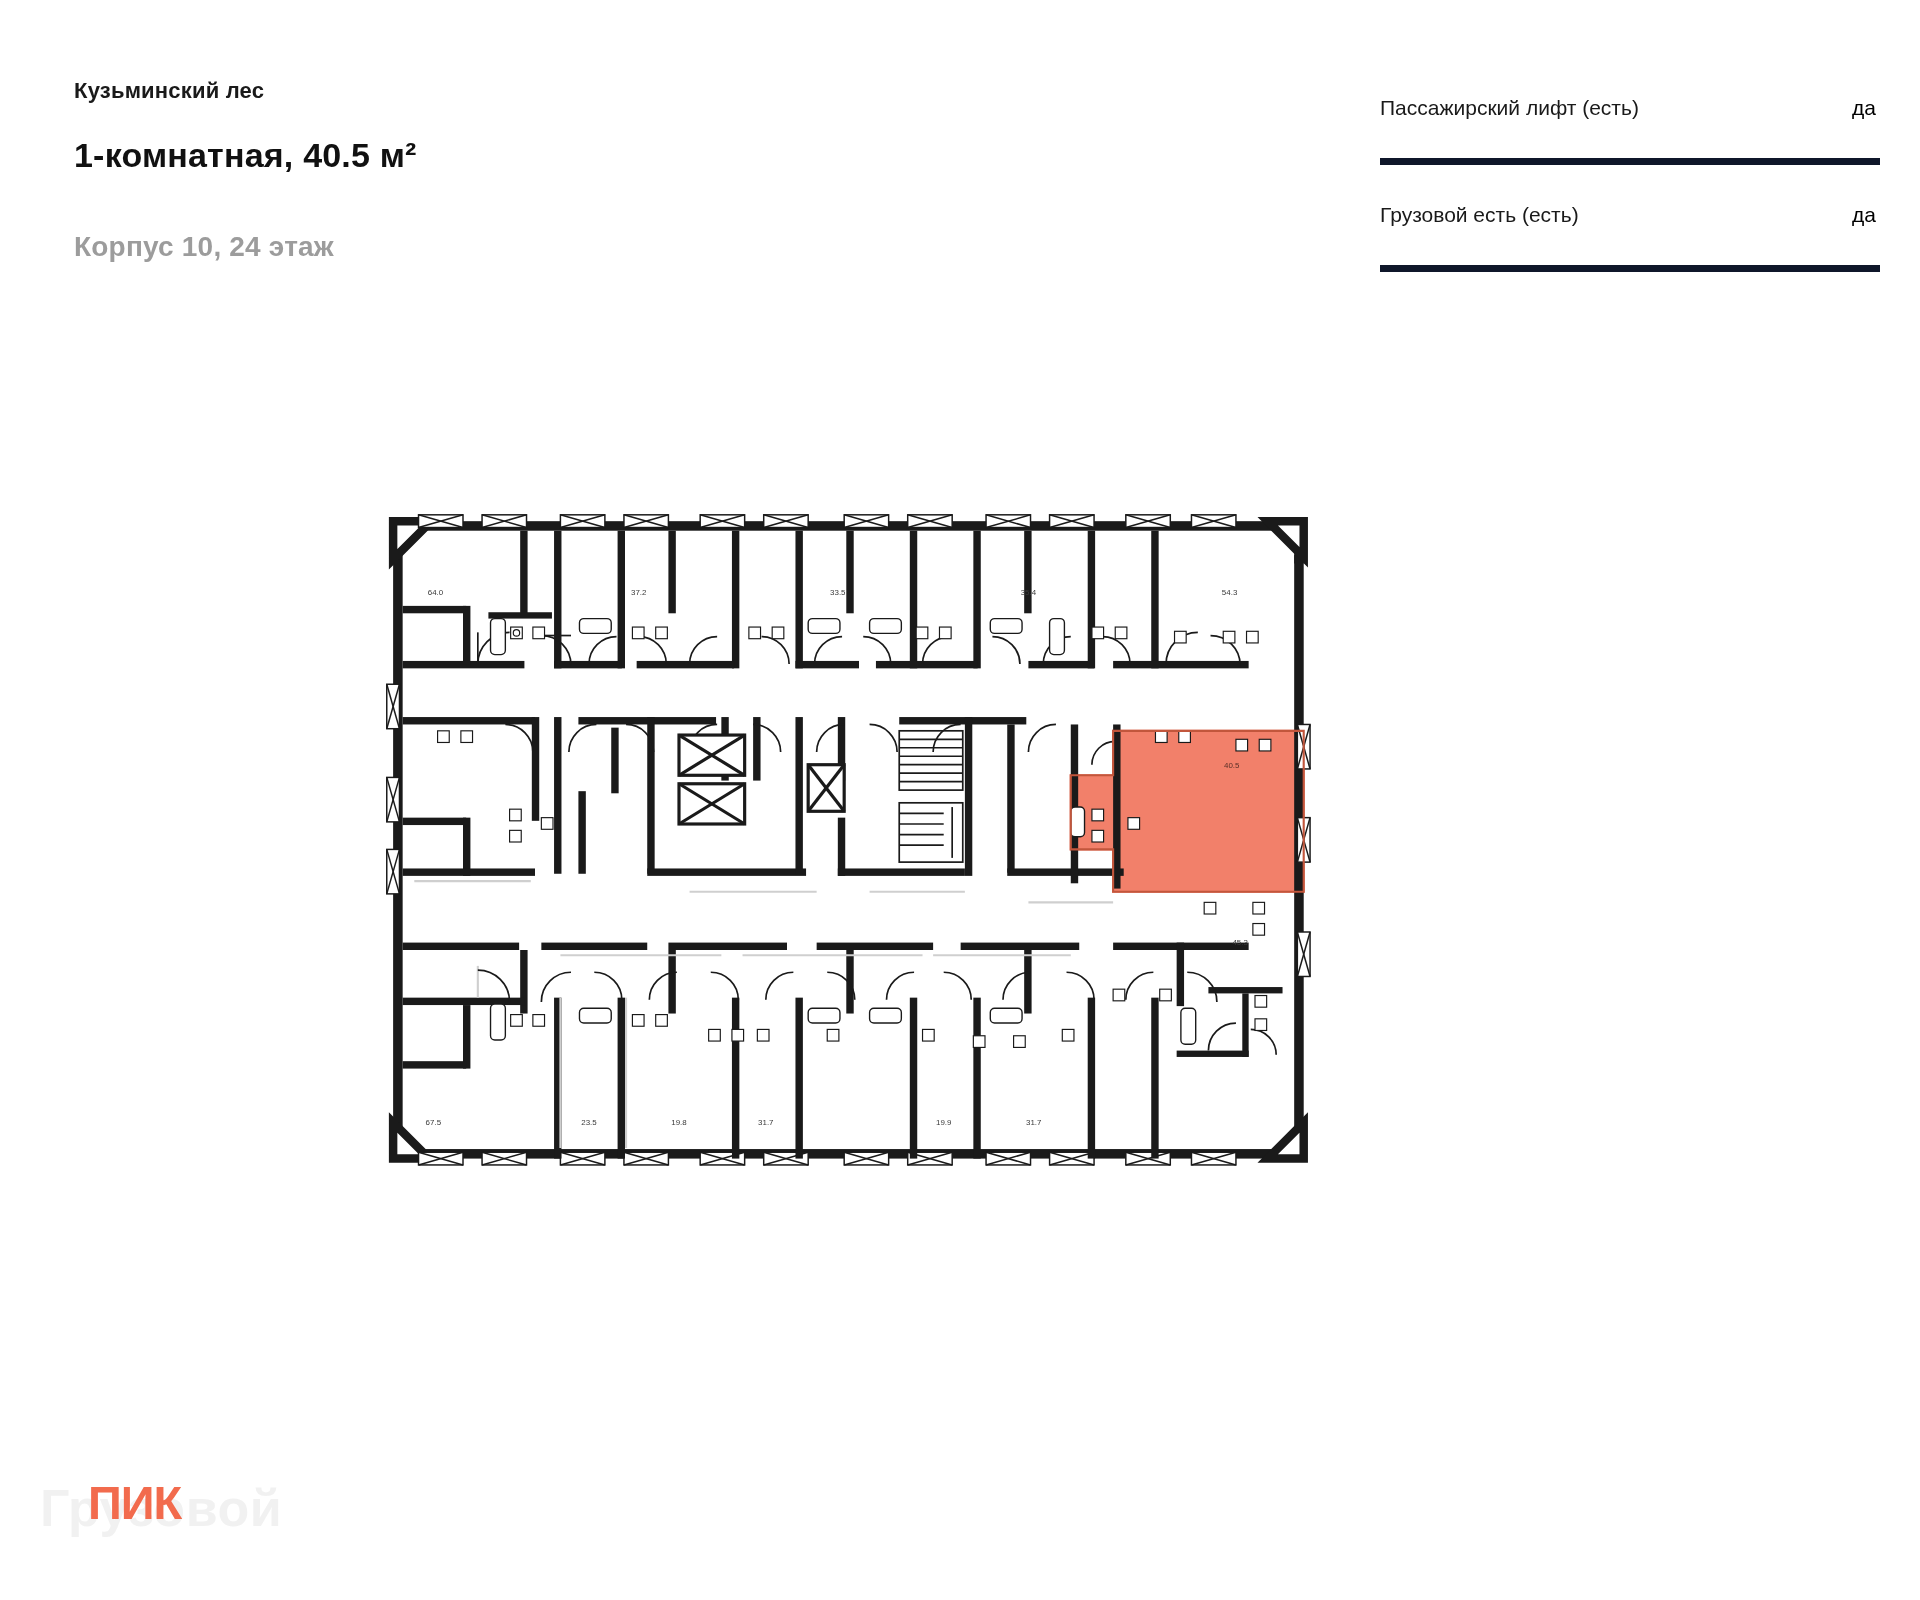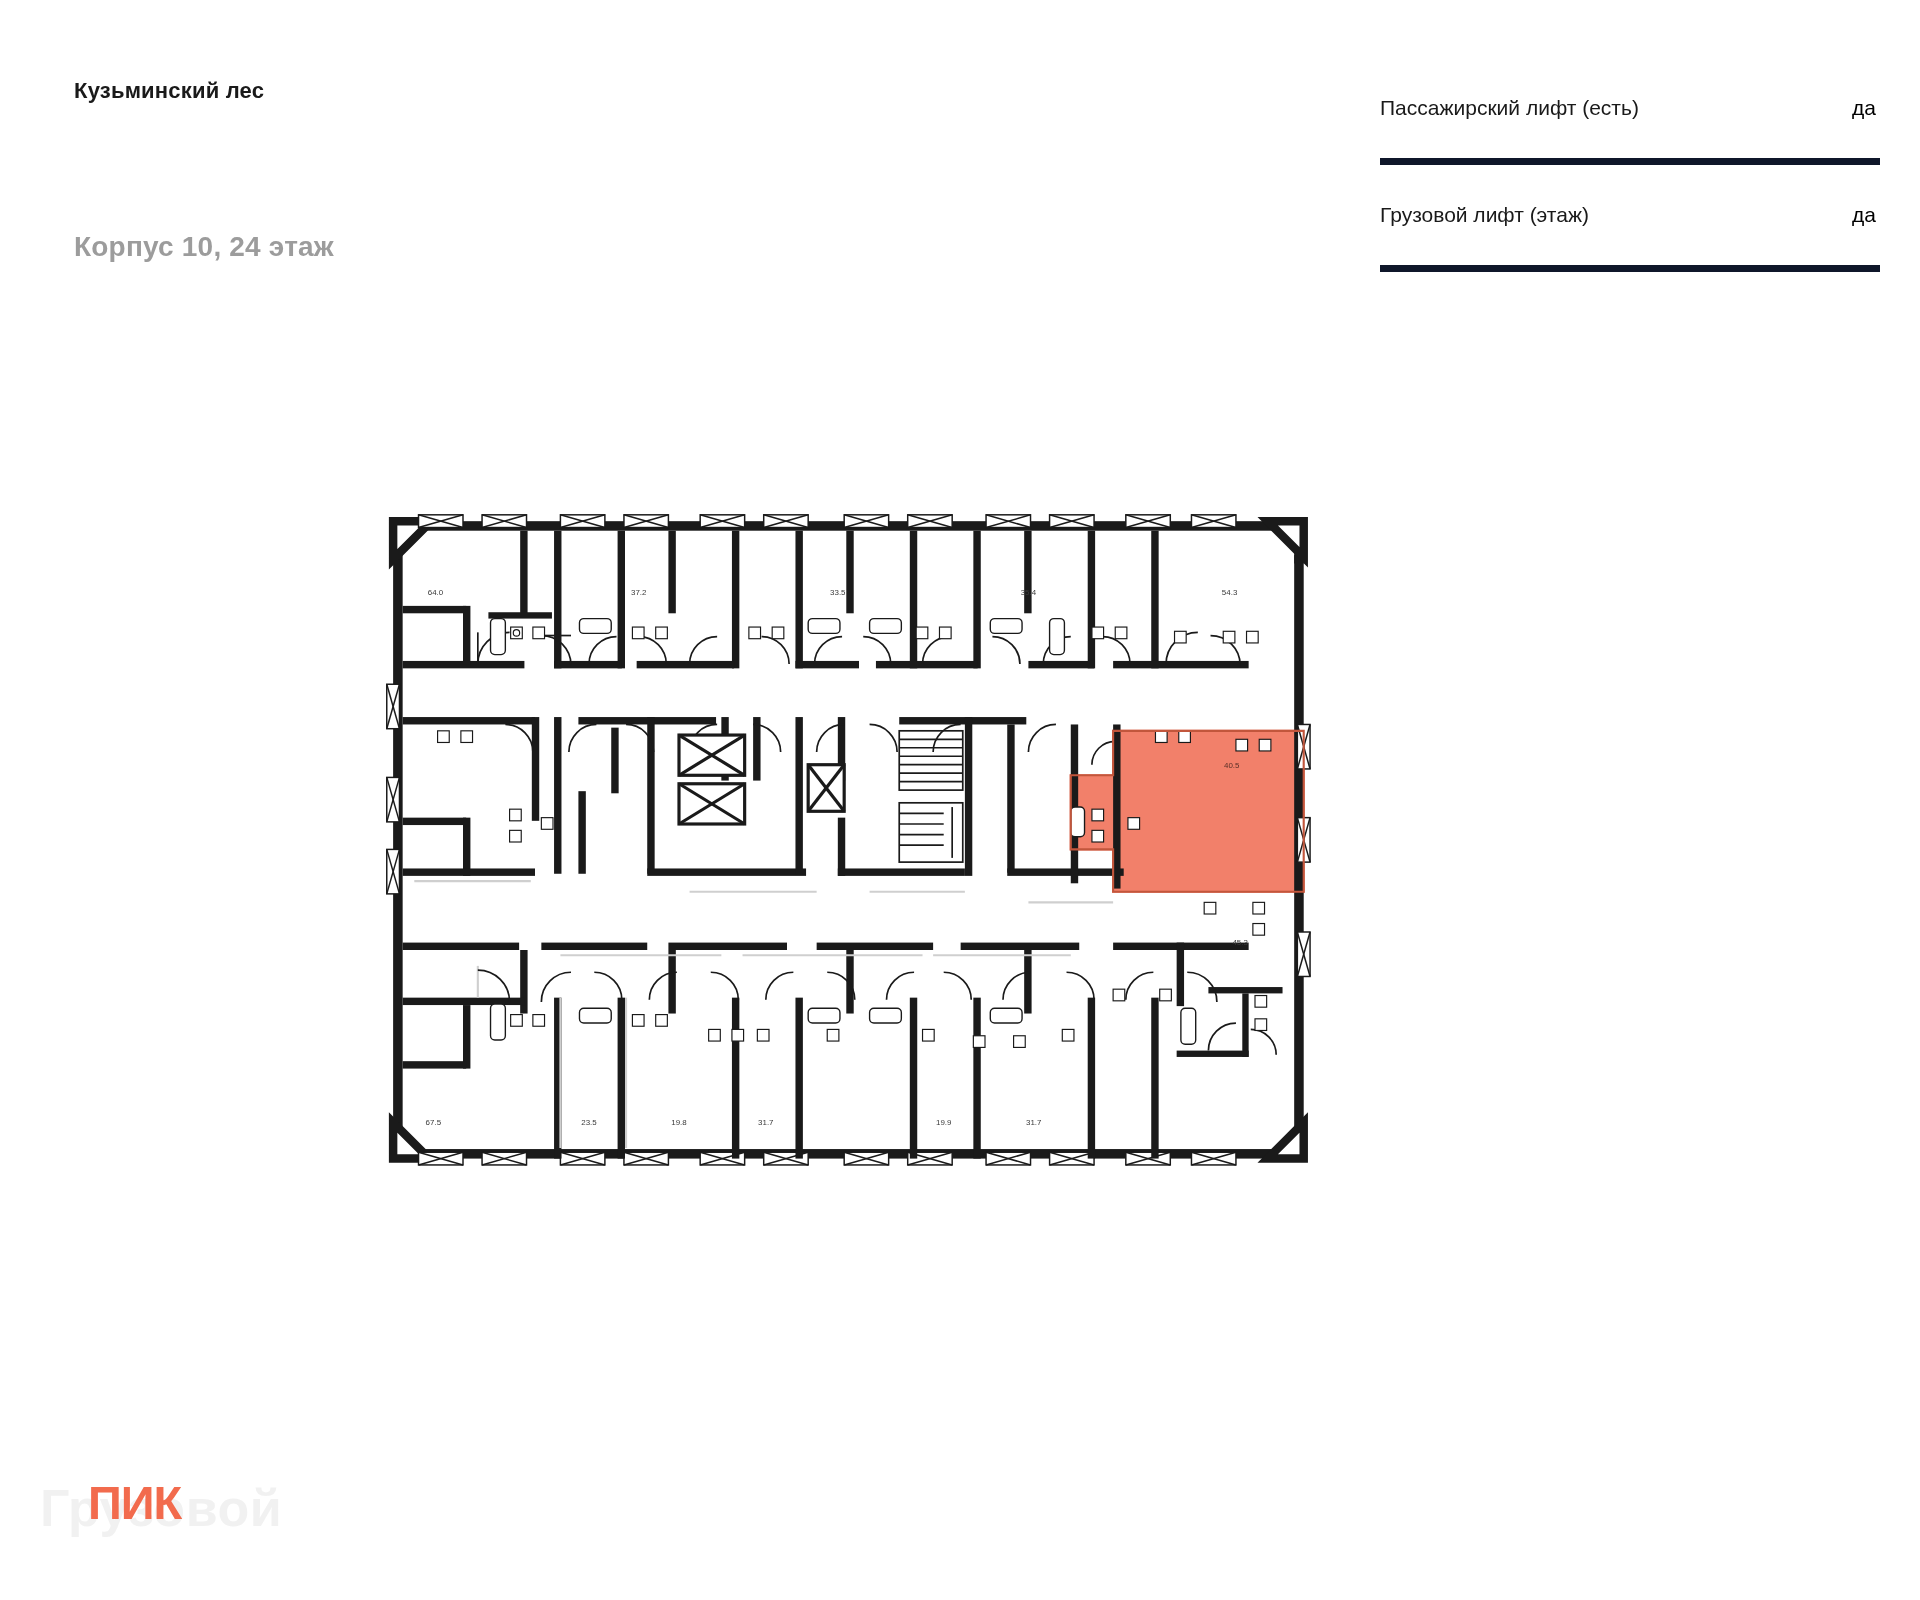--- a/index.html
+++ b/index.html
@@ -115,30 +115,31 @@
     color: rgba(150,150,150,0.13);
     letter-spacing: 0.5px;
     user-select: none;
   }
 </style>
 </head>
 <body>
 
 <div class="header">
   <div class="complex-name">Кузьминский лес</div>
+  <div class="flat-title">1-комнатная, 40.5 м²</div>
   <div class="flat-sub">Корпус 10, 24 этаж</div>
 </div>
 
 <div class="specs">
   <div class="spec-row">
     <span class="spec-label">Пассажирский лифт (есть)</span>
     <span class="spec-value">да</span>
   </div>
   <div class="spec-row">
-    <span class="spec-label">Грузовой лифт (этаж)</span>
+    <span class="spec-label">Грузовой есть (есть)</span>
     <span class="spec-value">да</span>
   </div>
 </div>
 
 <div class="plan-wrap">
 <svg class="plan-svg" width="1160" height="720" viewBox="0 0 1090 680" xmlns="http://www.w3.org/2000/svg">
 
   <g>
     <path d="M700 218 L880 218 L880 370 L700 370 L700 330 L660 330 L660 260 L700 260 Z" fill="#f2806a" stroke="#f2806a" stroke-width="2"></path>
   </g>

